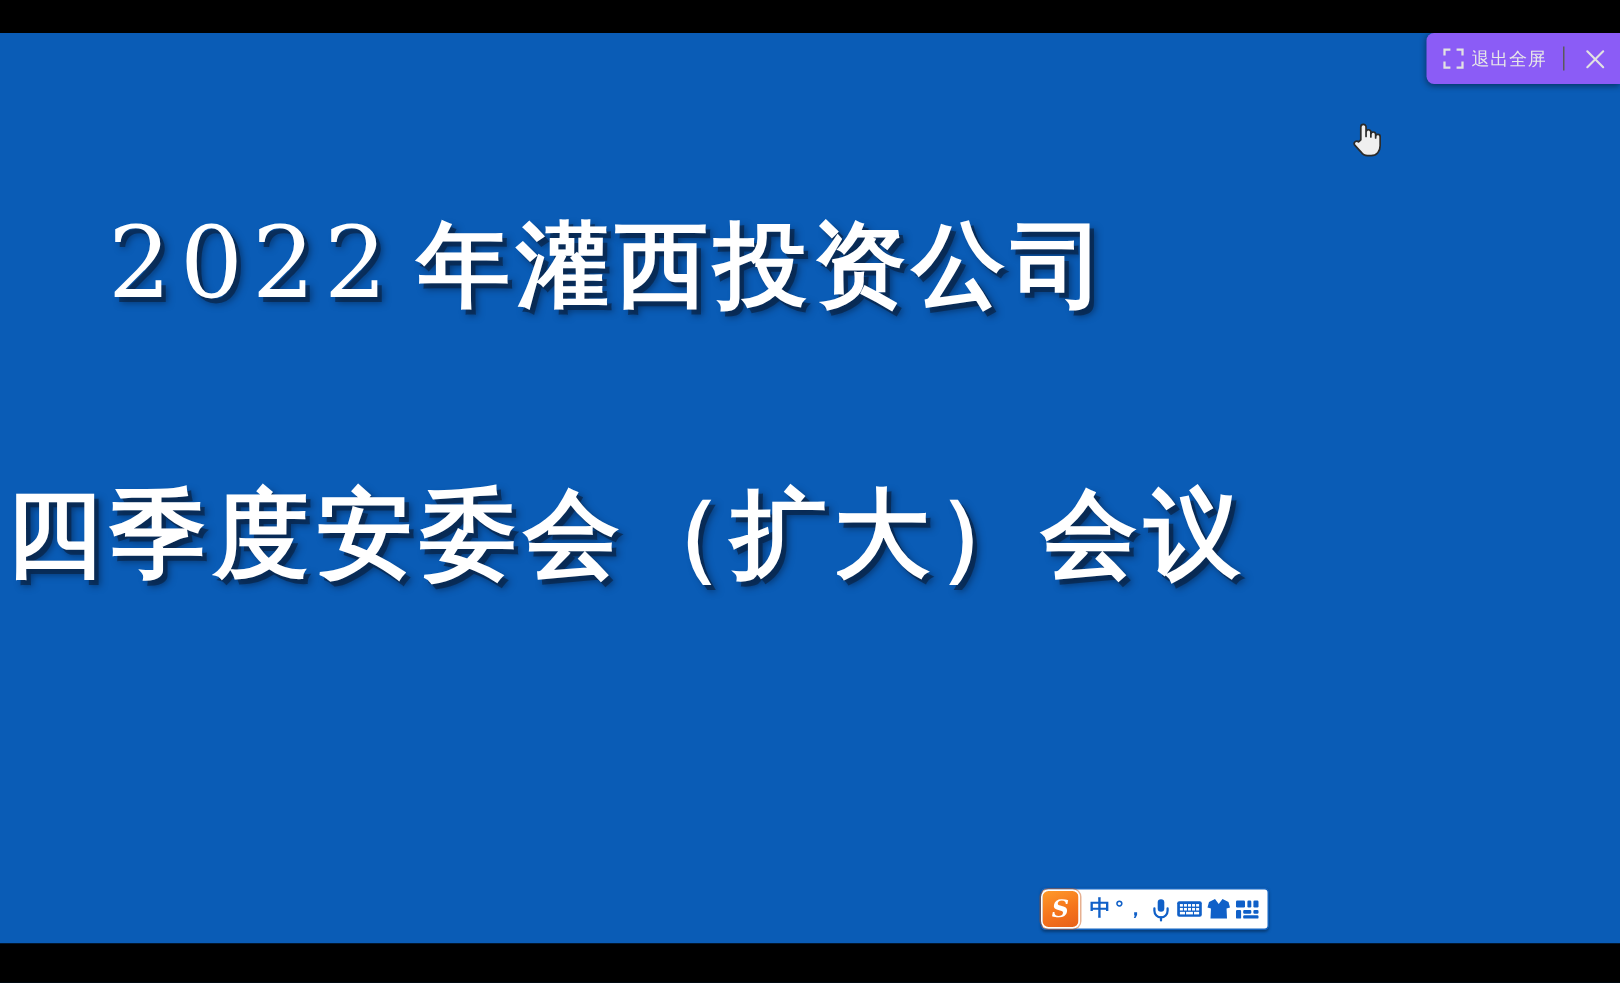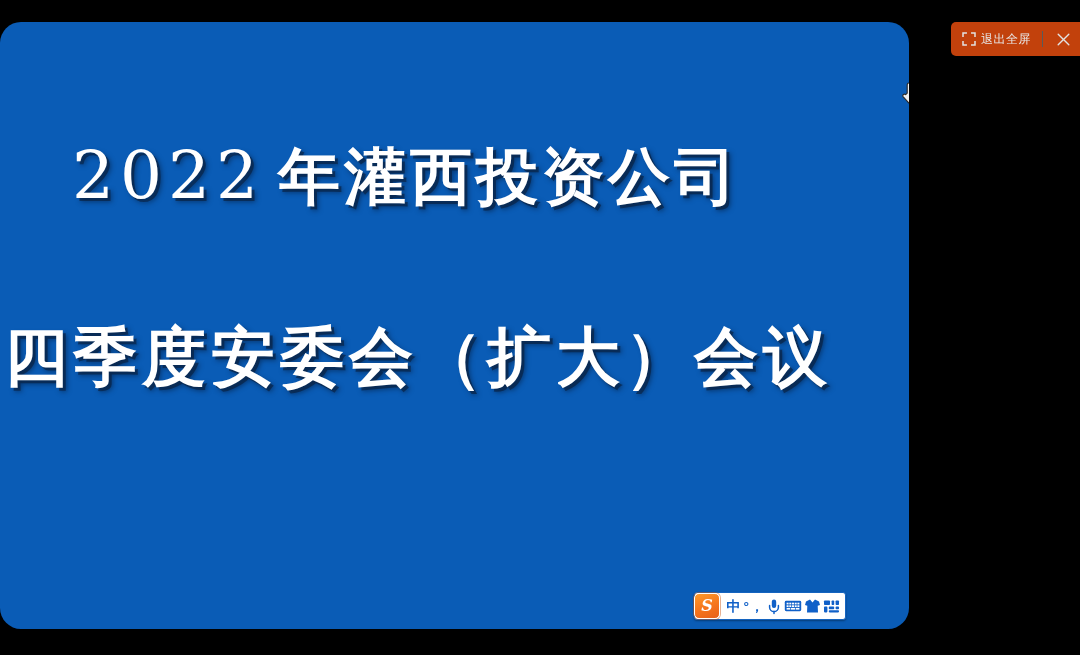--- a/index.html
+++ b/index.html
@@ -31,25 +31,24 @@
     z-index: 30;
   }
   .letterbox.top { top: 0; height: 22px; }
   .letterbox.bottom { bottom: 0; height: 26px; }
 
   
   #stage {
     position: absolute;
     left: 0;
     top: 22px;
-    width: 909px;
+    width: 1080px;
     height: 607px;
     background: #0a5cb6;
     overflow: hidden;
-    border-radius: 21px;
   }
 
   
   .slide-line {
     position: absolute;
     white-space: nowrap;
     color: #ffffff;
     font-family: "DejaVu Sans", "Liberation Sans", sans-serif;
     font-weight: bold;
     text-shadow:
@@ -85,21 +84,21 @@
   }
 
   
   #fs-toolbar {
     position: absolute;
     right: 0;
     top: 22px;
     height: 34px;
     display: flex;
     align-items: center;
-    background: #c2410c;
+    background: #8b5cf6;
     border-radius: 5px 0 0 5px;
     box-shadow: 0 1px 4px rgba(0,0,0,0.45);
     z-index: 40;
     padding-left: 8px;
   }
   #fs-exit {
     display: flex;
     align-items: center;
     gap: 5px;
     height: 34px;

